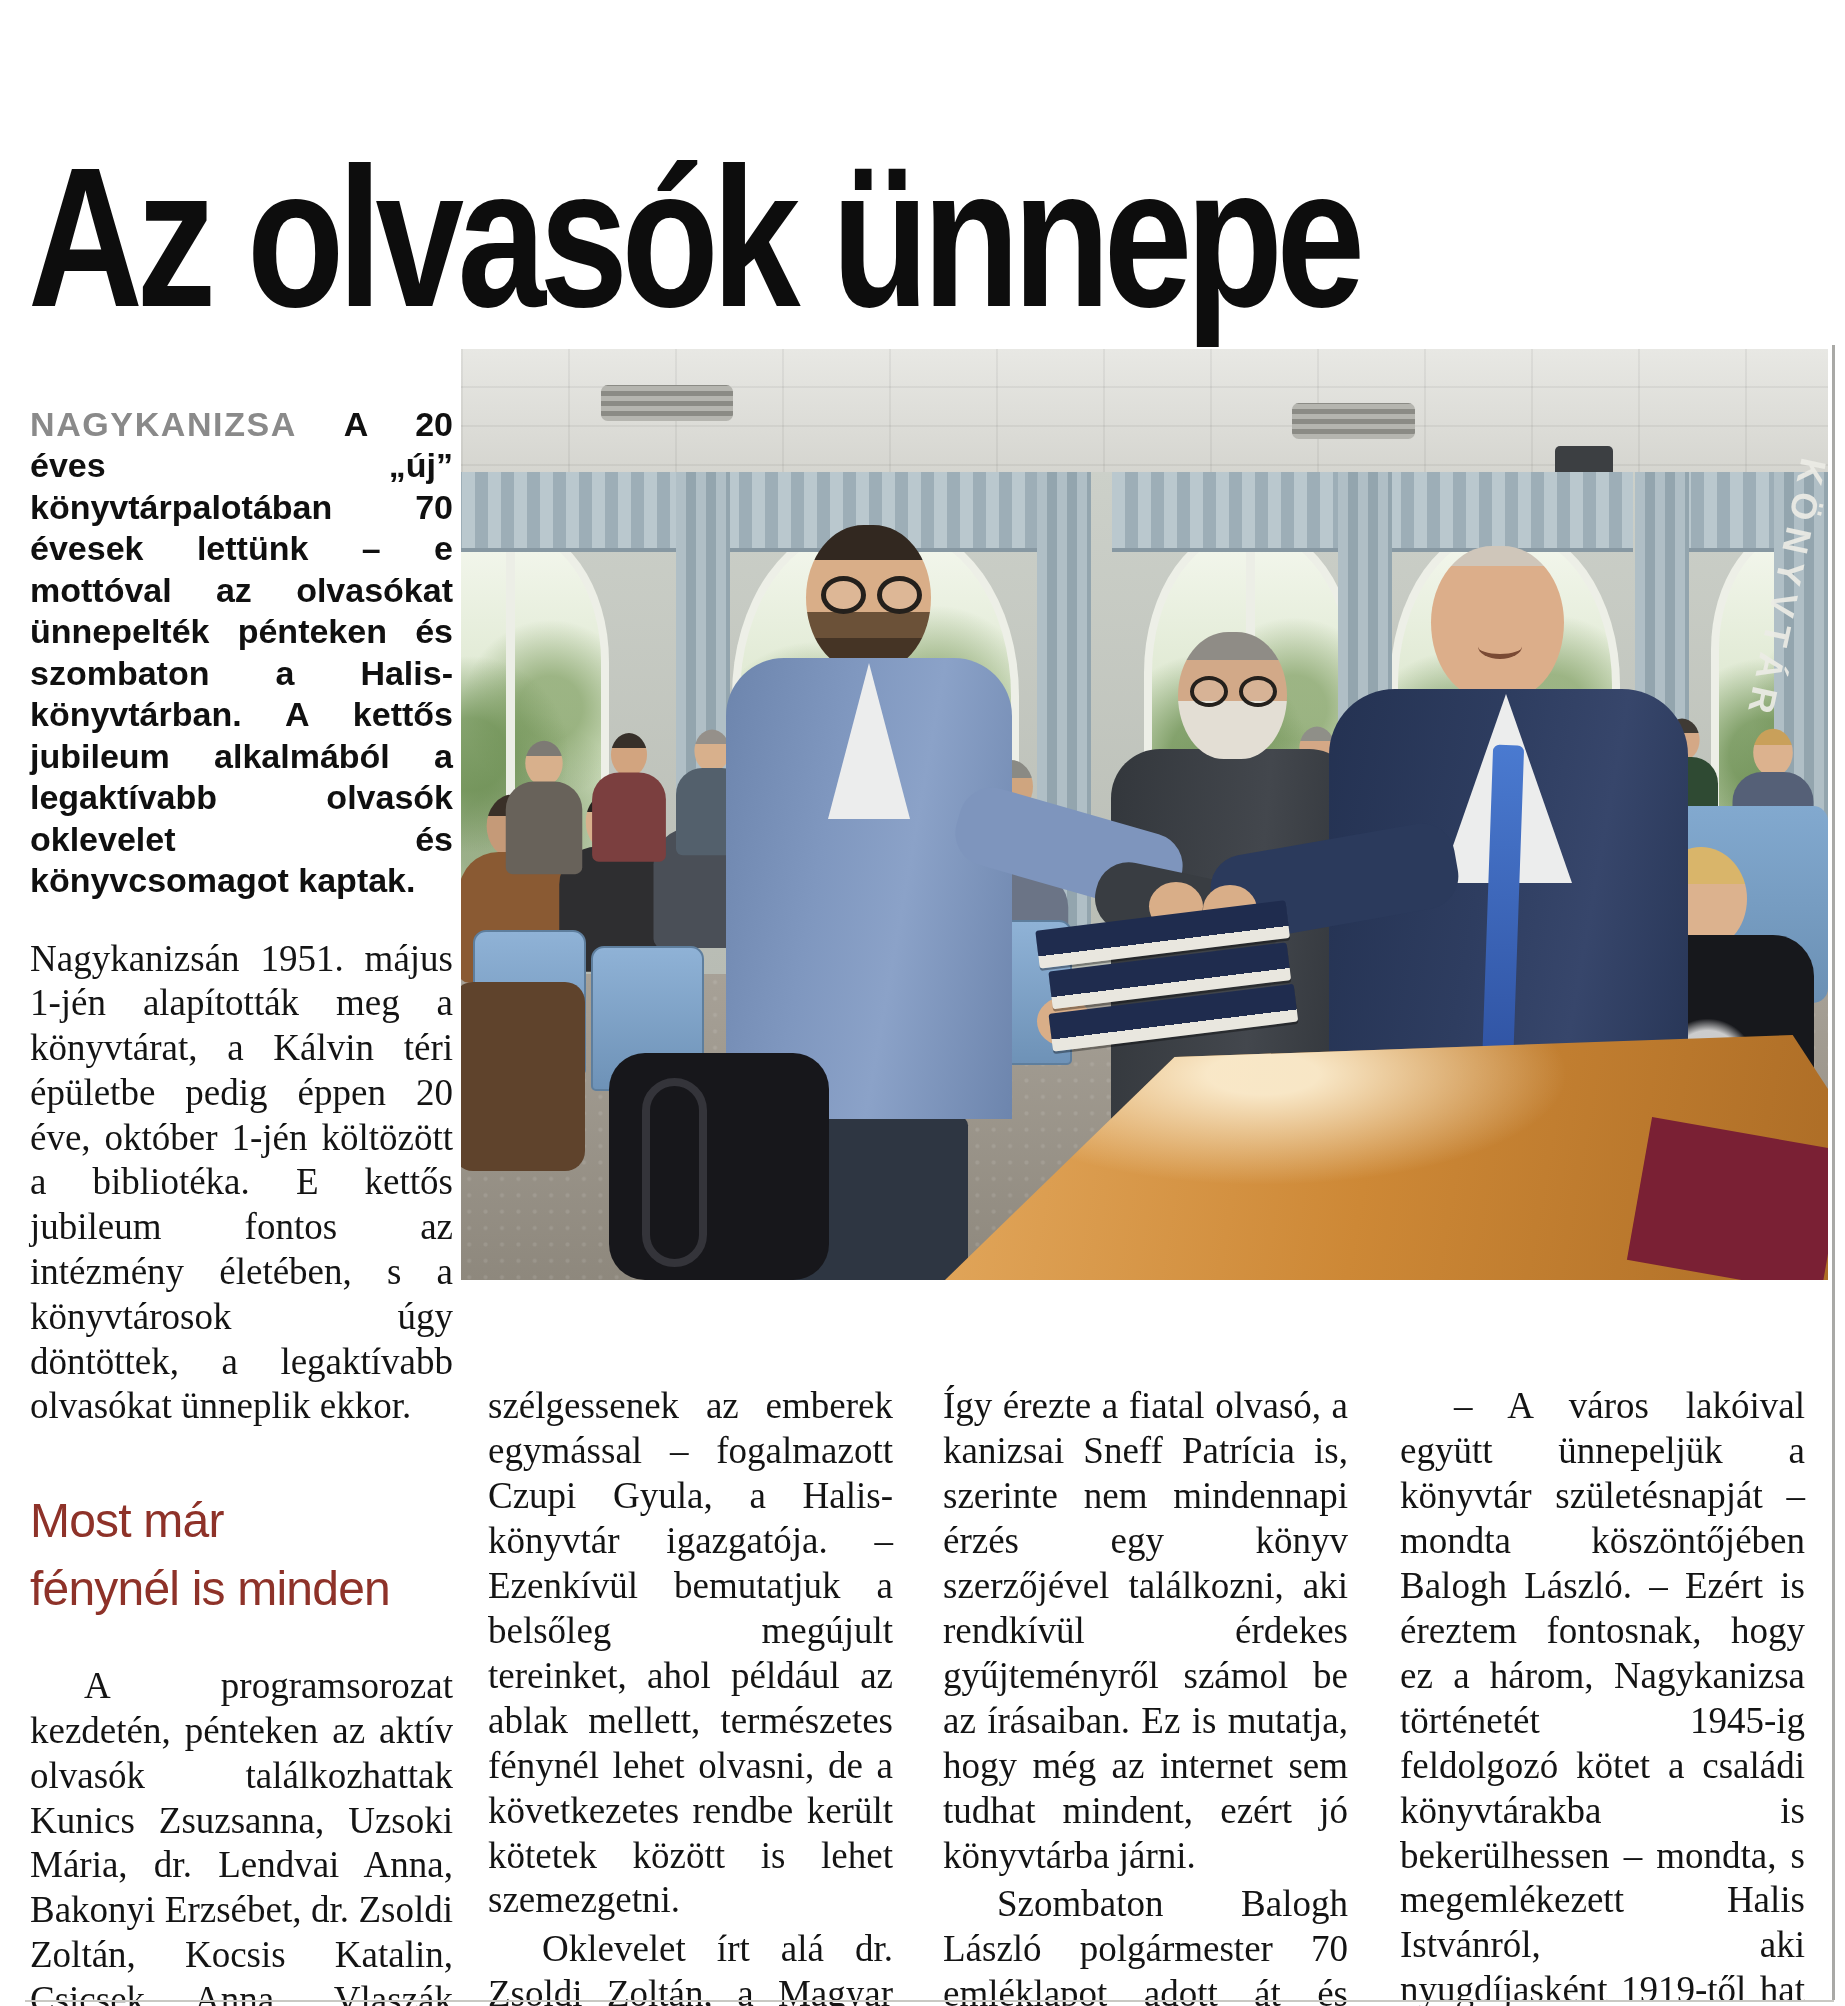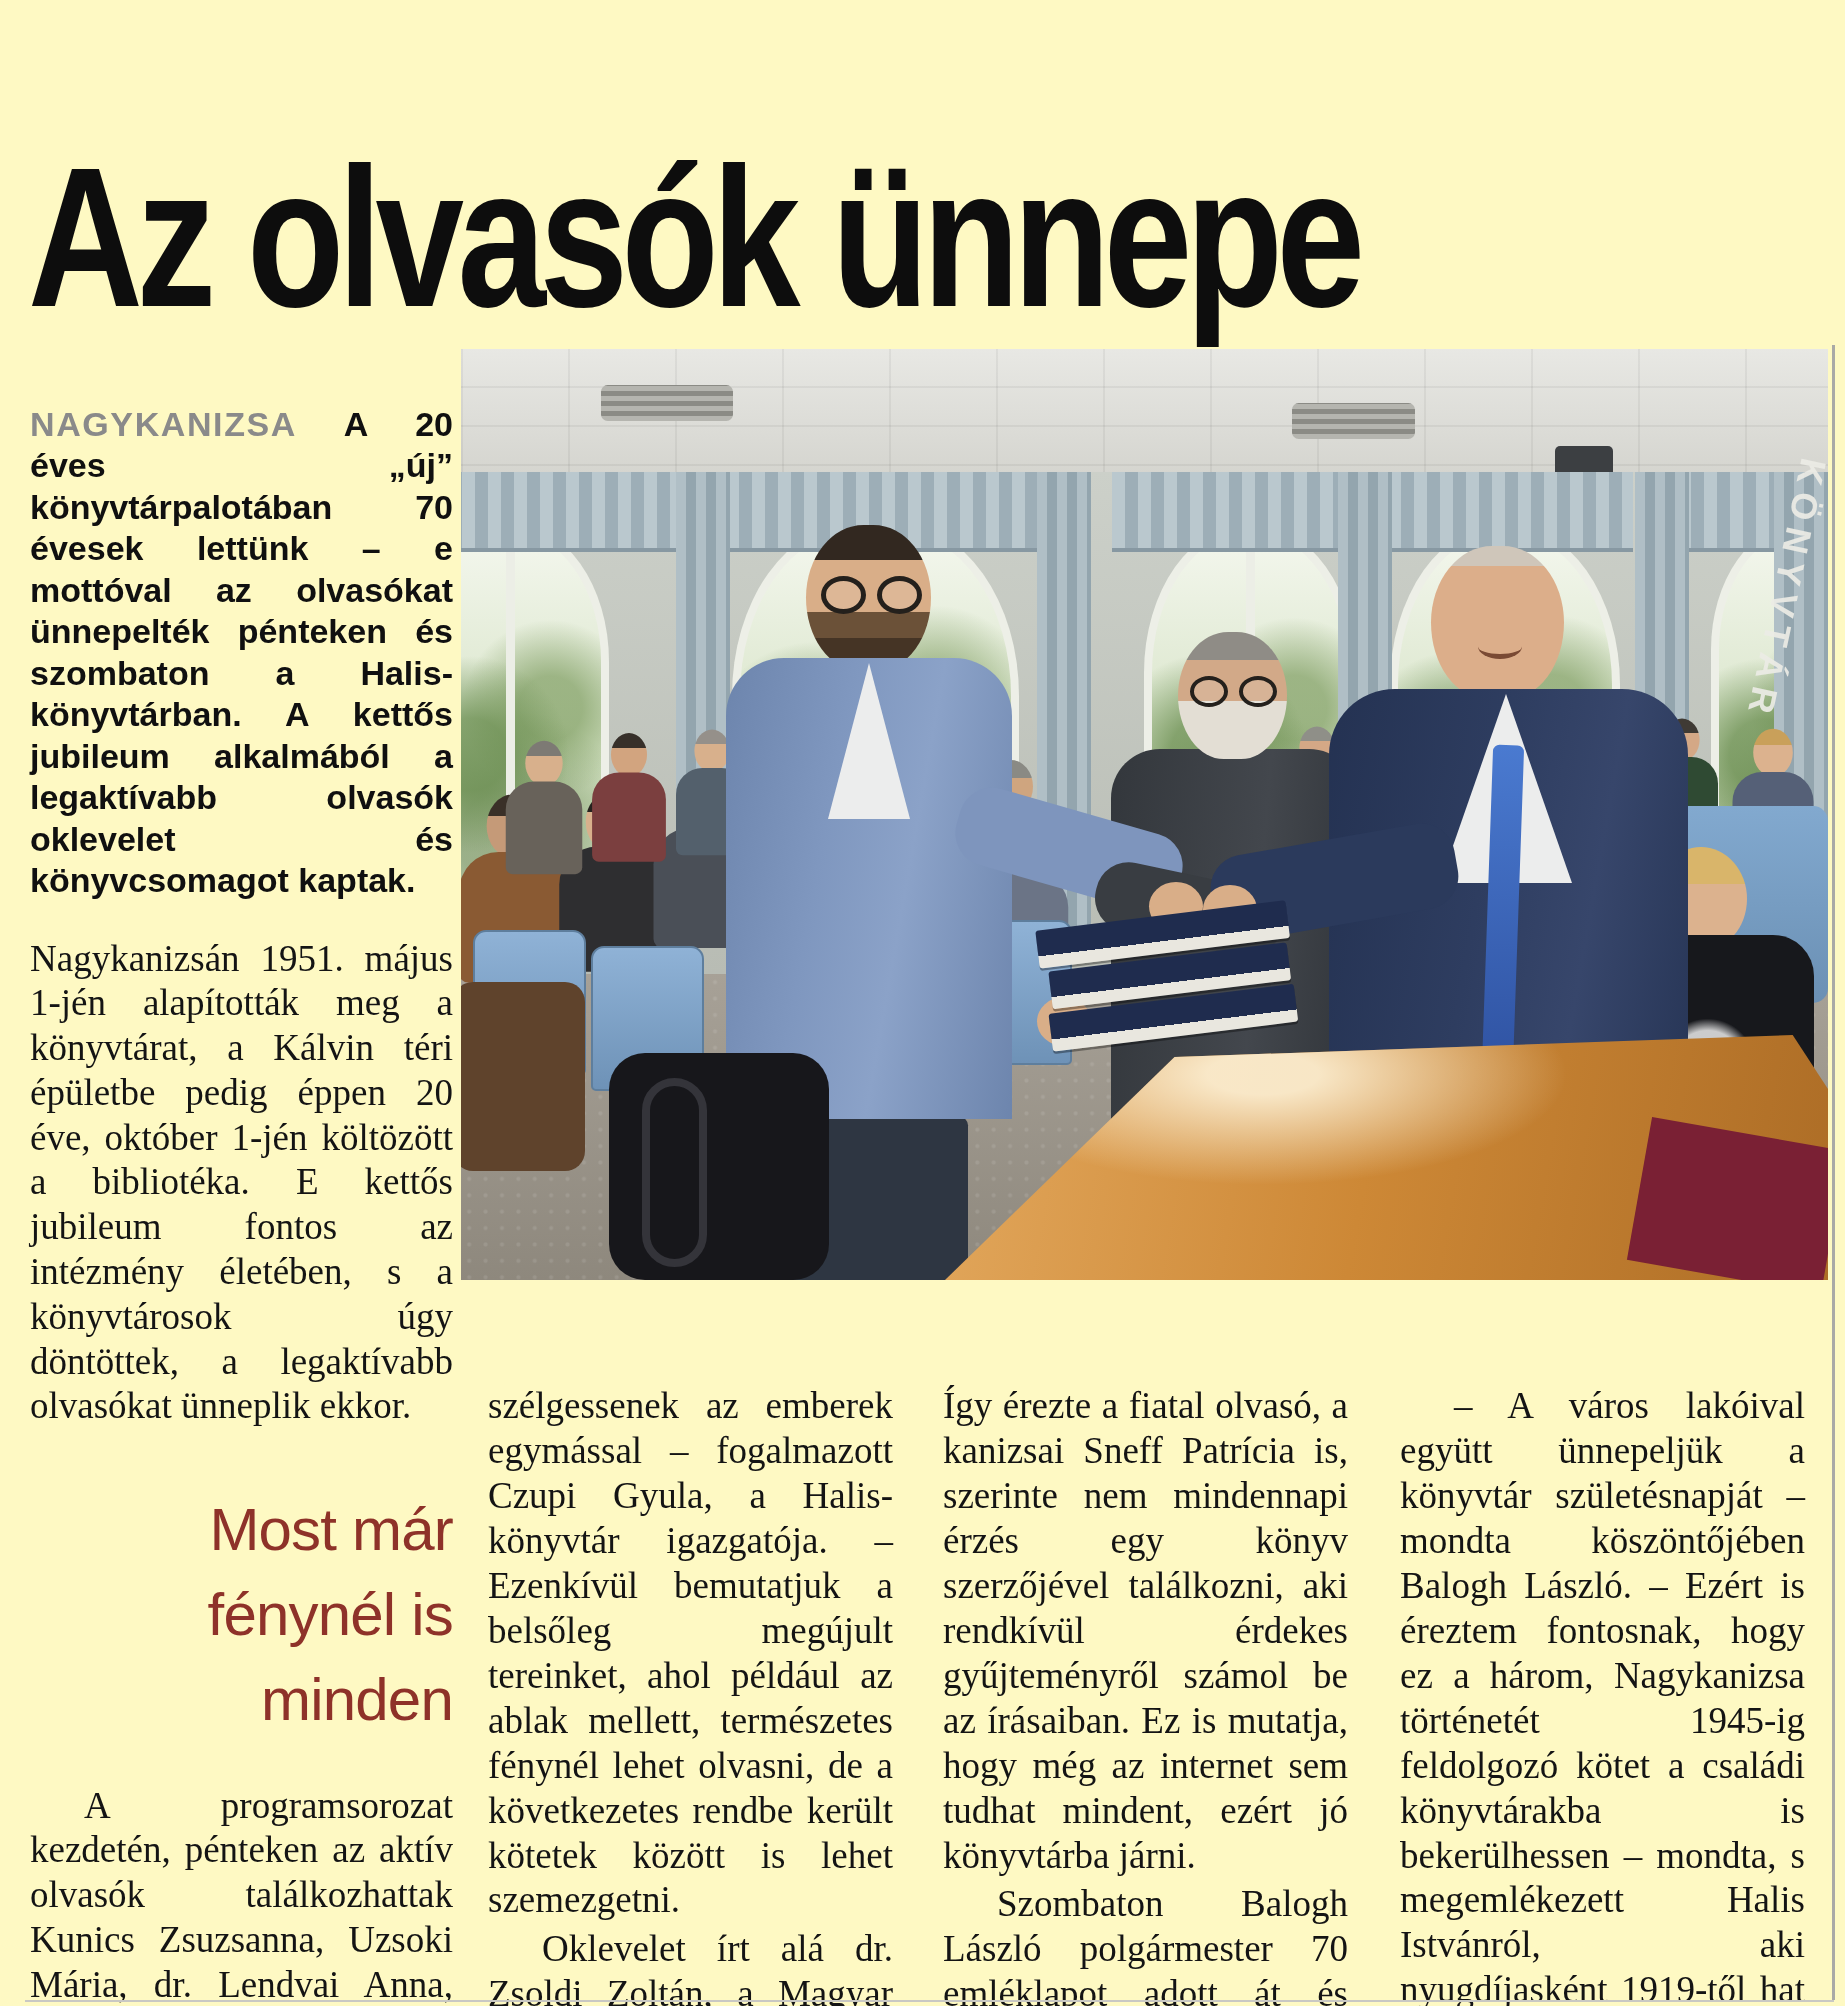--- a/index.html
+++ b/index.html
@@ -1,36 +1,36 @@
 <!DOCTYPE html>
 <html style="font-size:13px"><head>
 <meta charset="utf-8">
 <style>
   html,body{margin:0;padding:0;background:#e8e6e0;}
-  .page{position:relative;width:1846px;height:2007px;background:#fef9c3;overflow:hidden;
+  .page{position:relative;width:1846px;height:2007px;background:#ffffff;overflow:hidden;
         font-family:"Liberation Serif",serif;color:#141414;}
 
   
   .headline{position:absolute;left:28px;top:5px;white-space:nowrap;
     font-family:"Liberation Sans",sans-serif;font-weight:700;font-size:199px;line-height:1.0;
     letter-spacing:-8.2px;color:#0d0d0d;transform:scaleX(.80);transform-origin:left top;}
   .subhead{position:absolute;left:33px;top:240px;white-space:nowrap;
     font-family:"Liberation Sans",sans-serif;font-weight:400;font-size:78px;color:#1c1c1c;letter-spacing:-1.6px;}
   .subhead .hl{font-weight:700;color:#2b4e66;
     text-shadow:3.3px 1.6px 0 rgba(50,120,200,.30), -2.5px -0.8px 0 rgba(50,120,200,.22);}
 
   
   .col-left{position:absolute;left:30px;top:370px;width:423px;}
   .lead{font-family:"Liberation Sans",sans-serif;font-weight:700;font-size:34px;line-height:1.22;
         text-align:justify;color:#101010;}
   .lead .loc{color:#8a8a8a;letter-spacing:1.6px;}
   .serif-p{font-size:37px;line-height:1.21;text-align:justify;margin:35px 0 0 0;}
   .indent{text-indent:54px;}
-  .pull{margin:58px 0 41px 0;text-align:right;color:#8e3229;
-        font-family:"Liberation Sans",sans-serif;font-size:60px;line-height:1.42;letter-spacing:-0.8px;}
+  .pull{margin:58px 0 41px 0;color:#8e3229;
+        font-family:"Liberation Sans",sans-serif;font-size:48px;line-height:1.42;letter-spacing:-0.8px;}
 
   
   .photo{position:absolute;left:461px;top:349px;width:1367px;height:931px;overflow:hidden;
          background:#c6cac3;box-shadow:inset 0 0 0 2.5px rgba(40,40,40,.55);}
   .photo *{position:absolute;}
   .ceiling{left:0;top:0;width:100%;height:156px;z-index:1;
     background:
       repeating-linear-gradient(90deg,rgba(0,0,0,.05) 0 1.6px,transparent 1.6px 107px),
       repeating-linear-gradient(0deg,rgba(0,0,0,.05) 0 1.6px,transparent 1.6px 39px),
       linear-gradient(#e8e8e4,#d0d0ca);}

